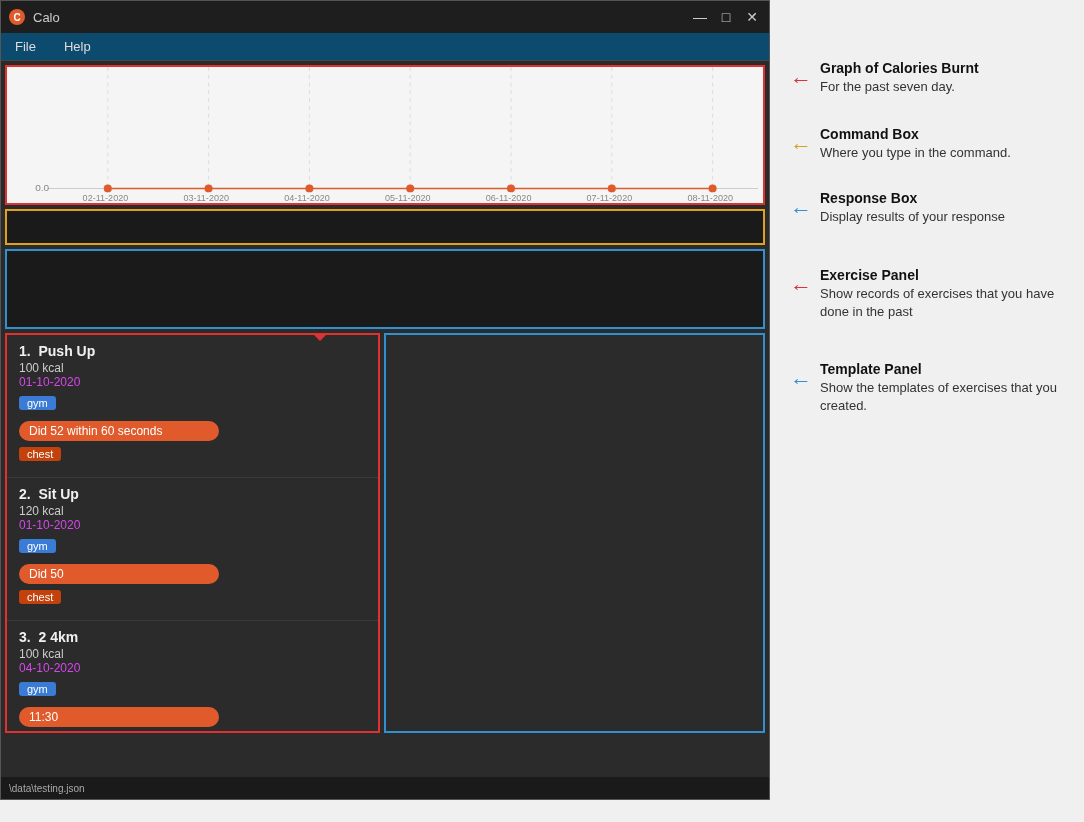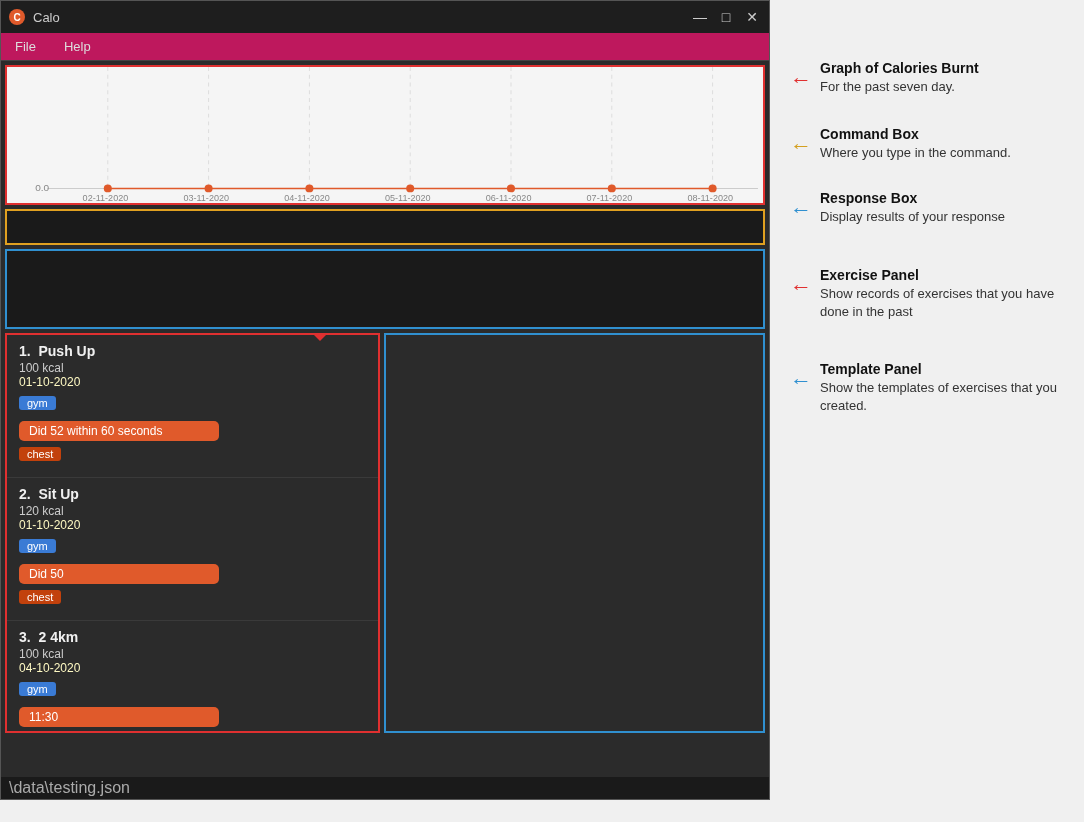--- a/index.html
+++ b/index.html
@@ -49,21 +49,21 @@
     .title-ctrl {
       color: #ccc;
       font-size: 14px;
       cursor: pointer;
       width: 18px; text-align: center;
     }
 
     
     .menu-bar {
       height: 28px;
-      background: #be185d;
+      background: #0c4a6e;
       display: flex;
       align-items: center;
       padding: 0 8px;
       gap: 16px;
       border-bottom: 1px solid #444;
     }
     .menu-item {
       color: #ddd;
       font-size: 13px;
       cursor: pointer;
@@ -138,57 +138,57 @@
       color: #f0f0f0;
       font-size: 14px;
       font-weight: bold;
       margin-bottom: 2px;
     }
     .exercise-kcal {
       color: #ccc;
       font-size: 12px;
     }
     .exercise-date {
-      color: #fef9c3;
+      color: #d946ef;
       font-size: 12px;
       margin-bottom: 4px;
     }
     .tag {
       display: inline-block;
       padding: 1px 8px;
       border-radius: 3px;
       font-size: 11px;
       color: white;
       margin-bottom: 8px;
     }
     .tag-gym { background: #3a7bd5; }
     .tag-chest { background: #c2410c; }
     .exercise-description {
       background: #e05a2b;
       color: white;
       padding: 3px 10px;
-      border-radius: 5px;
+      border-radius: 10px;
       font-size: 12px;
       margin: 3px 0;
       display: inline-block;
       min-width: 200px;
     }
 
     
     .status-bar {
       position: absolute;
       bottom: 0; left: 0; right: 0;
       height: 22px;
       background: #1a1a1a;
       display: flex; align-items: center;
       padding: 0 8px;
     }
     .status-text {
       color: #aaa;
-      font-size: 16px;
+      font-size: 10px;
     }
 
     
     .annotations {
       position: absolute;
       left: 790px;
       top: 60px;
       width: 290px;
     }
     .annotation {

